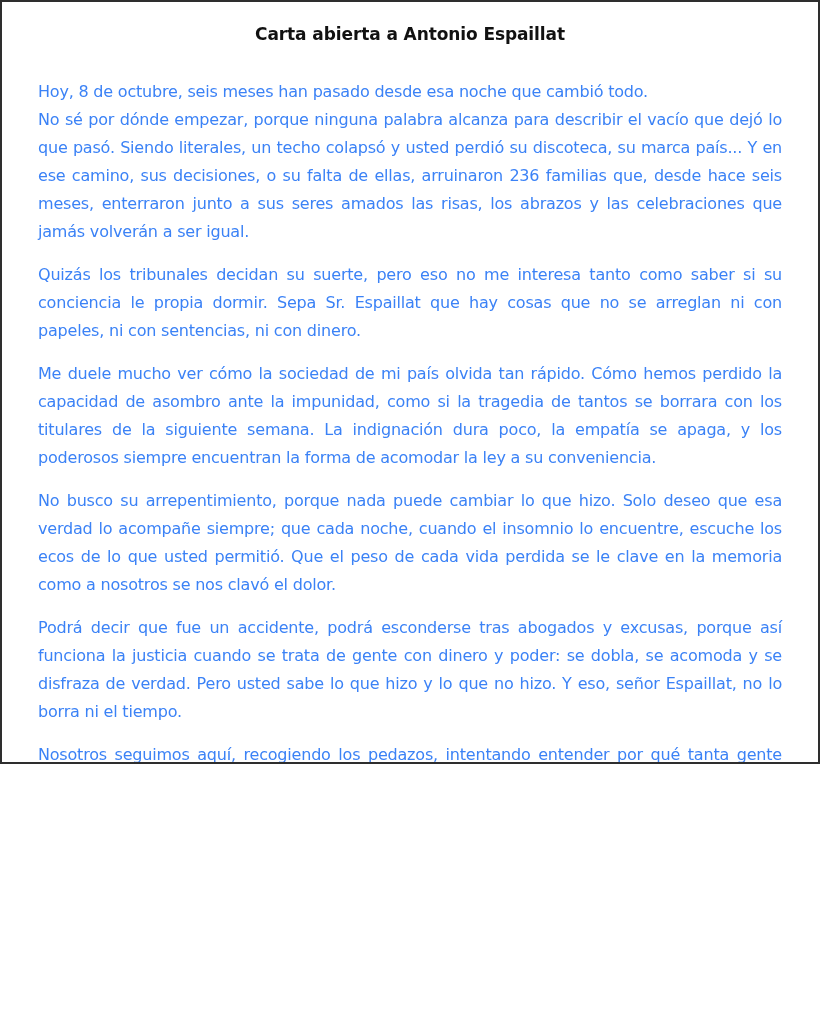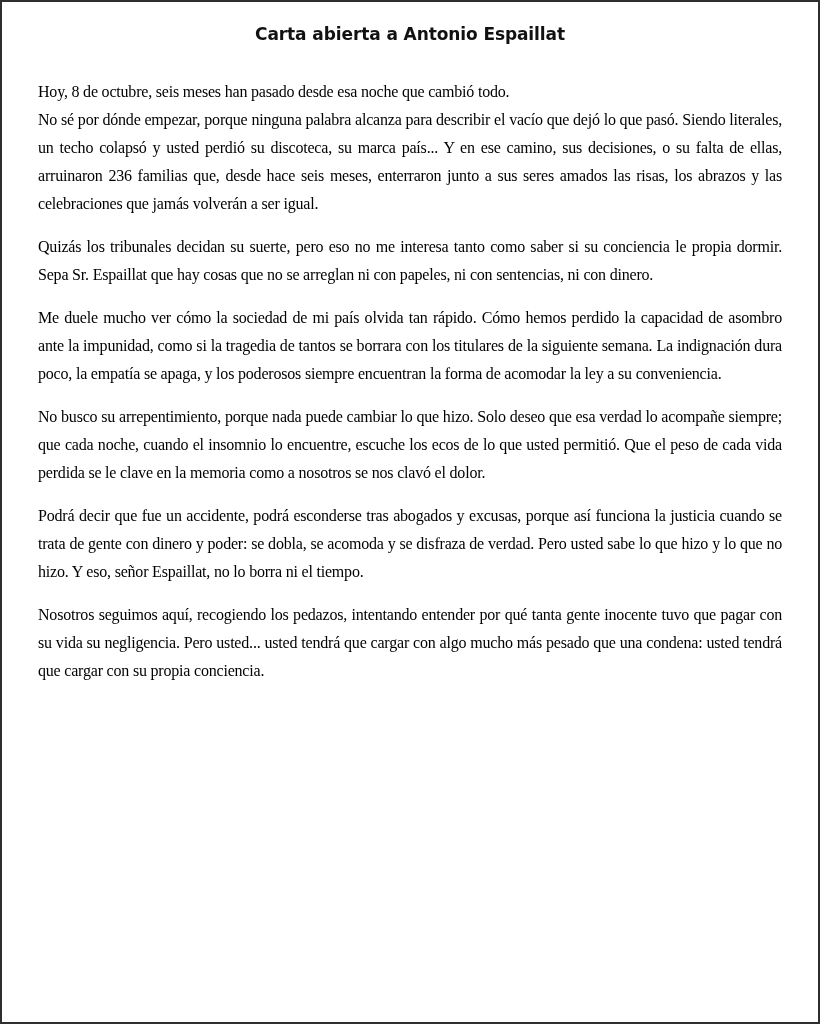--- a/index.html
+++ b/index.html
@@ -4,21 +4,21 @@
 <title>Carta abierta</title>
 <style>
   html, body {
     margin: 0;
     padding: 0;
     background: #ffffff;
   }
   .letter-page {
     position: relative;
     width: 820px;
-    height: 1024px;
+    height: 764px;
     box-sizing: border-box;
     background: #ffffff;
     border: 2px solid #2e2e2e;
     padding: 22px 36px 0 36px;
     overflow: hidden;
     font-family: "DejaVu Sans", "Liberation Sans", sans-serif;
     color: #1f1f1f;
   }
   .letter-title {
     margin: 0 0 34px 0;
@@ -27,22 +27,21 @@
     font-weight: 700;
     color: #111111;
     letter-spacing: -0.1px;
   }
   .letter-body p {
     margin: 0 0 15px 0;
     font-size: 16px;
     line-height: 28px;
     letter-spacing: -0.2px;
     text-align: justify;
-    color: #000000;
-    font-family: Liberation Serif, serif;
+    color: #3b82f6;
   }
   .letter-body p.opening-line {
     margin-bottom: 0;
     text-align: left;
   }
 </style>
 </head>
 <body>
 
 <div class="letter-page">

